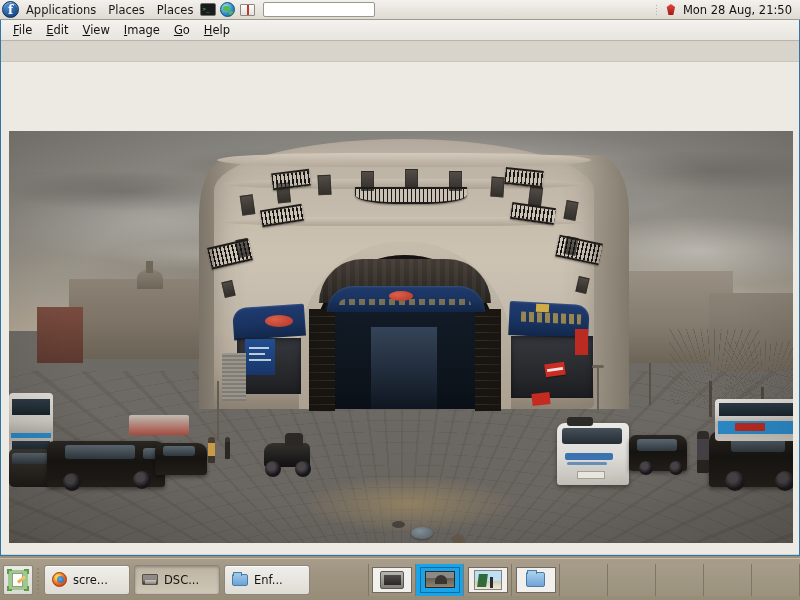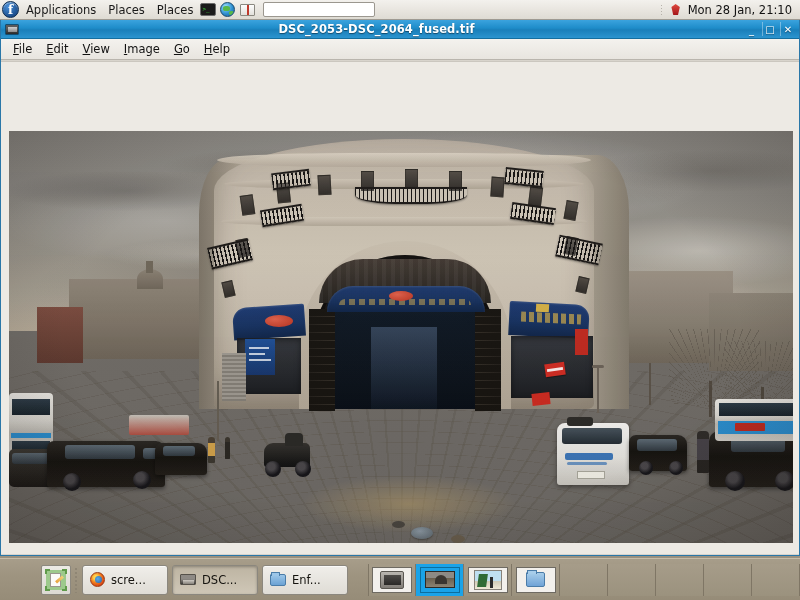--- a/index.html
+++ b/index.html
@@ -412,21 +412,21 @@
     backdrop-filter:blur(.4px);
     background:linear-gradient(to bottom,rgba(255,255,255,.03),rgba(0,0,0,.05));
     pointer-events:none;
   }
 
   
   #bottom-panel{
     position:absolute;left:0;top:558px;width:800px;height:42px;
     background:linear-gradient(to bottom,#a79d8a 0%,#9e9480 40%,#968c78 100%);
     border-top:1px solid #c6bca8;
-    display:flex;align-items:center;padding-left:38px;
+    display:flex;align-items:center;
   }
   .show-desktop{
     width:30px;height:30px;margin-left:3px;
     background:linear-gradient(to bottom,#eceae5,#dcd9d2);
     border:1px solid #8c887f;border-radius:2px;
     display:flex;align-items:center;justify-content:center;position:relative;
   }
   .sd-in{
     width:20px;height:20px;background:#9dc98c;border-radius:2px;position:relative;
   }
@@ -535,34 +535,25 @@
     </div>
   <div class="launcher">
       <div class="book-ico"></div>
     </div>
   <input class="panel-entry" placeholder="" style="">
   <div class="panel-spring"></div>
   <div class="clock-dots"></div>
   <div class="gem-ico">
       <div class="g1"></div>
     </div>
-  <div class="clock-text">Mon 28 Jan, 21:10</div>
+  <div class="clock-text">Mon 28 Aug, 21:50</div>
 </div>
 
 <div id="app-window">
 
-  <div id="titlebar">
-    <div class="title-icon"></div>
-    <div id="window-title">DSC_2053-DSC_2064_fused.tif</div>
-    <div class="wbtns">
-      <div class="wbtn">_</div>
-      <div class="wbtn sep">□</div>
-      <div class="wbtn sep">✕</div>
-    </div>
-  </div>
 
   <div id="menubar">
     <div class="mitem"><u>F</u><span>ile</span></div>
     <div class="mitem"><u>E</u><span>dit</span></div>
     <div class="mitem"><u>V</u><span>iew</span></div>
     <div class="mitem"><u>I</u><span>mage</span></div>
     <div class="mitem"><u>G</u><span>o</span></div>
     <div class="mitem"><u>H</u><span>elp</span></div>
   </div>
 

